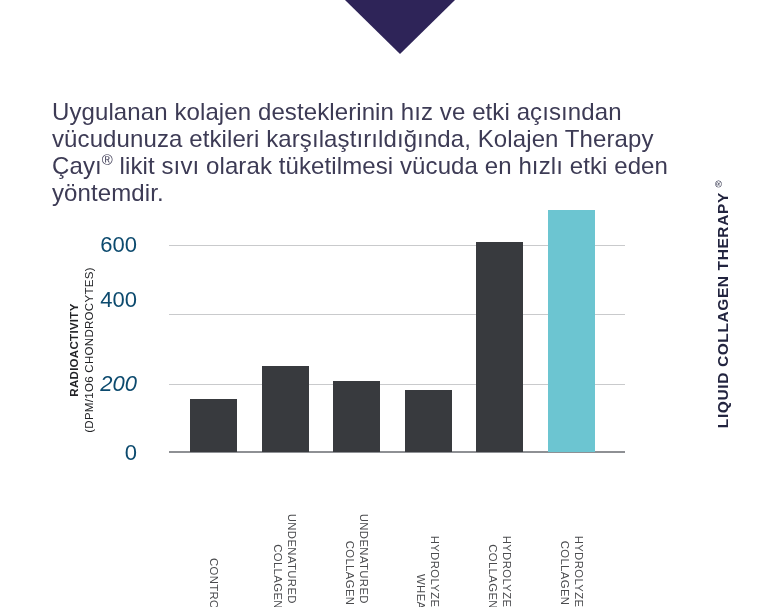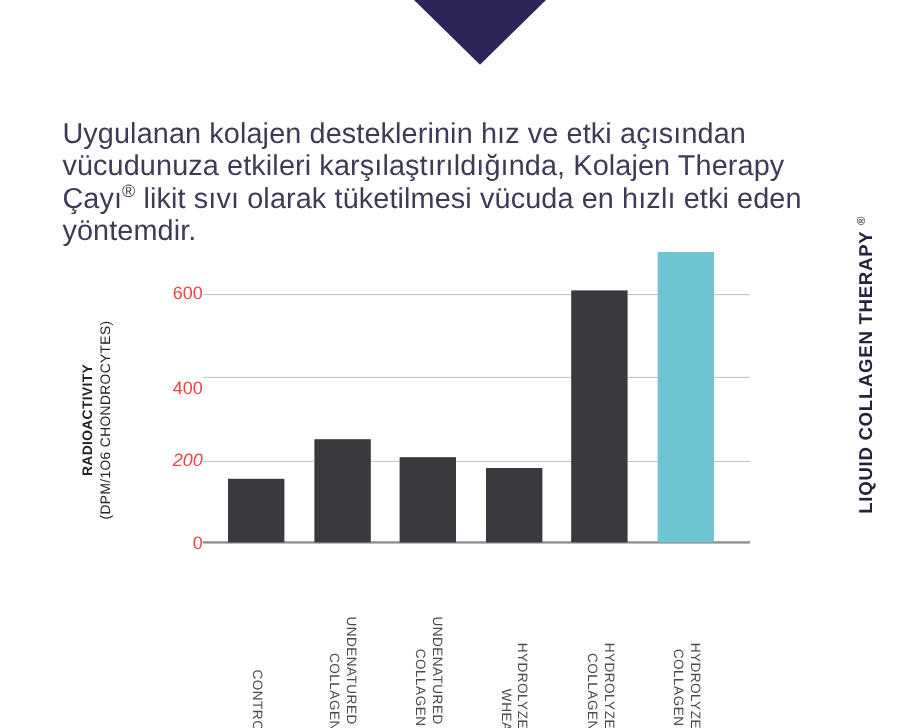--- a/index.html
+++ b/index.html
@@ -92,24 +92,24 @@
     left: 0;
     bottom: 0;
     width: 100%;
     height: 2px;
     background: #8E9094;
   }
 
   .y-tick-label {
     position: absolute;
     right: 100%;
-    margin-right: 0;
+    margin-right: 32px;
     transform: translateY(-50%);
-    font-size: 15px;
-    color: #ef4444;
+    font-size: 22px;
+    color: #0c4a6e;
     white-space: nowrap;
   }
 
   .bar {
     position: absolute;
     bottom: 1px;
     width: 47px;
     background: #383A3E;
   }
   .bar.highlight { background: #6CC5D1; }
@@ -172,21 +172,21 @@
   <div id="plot-area">
     <div id="gridlines">
         <div class="gridline" style="top: 183.685px;"></div>
         <div class="gridline" style="top: 114.37px;"></div>
         <div class="gridline" style="top: 45.0548px;"></div>
       </div>
     <div id="axis-baseline"></div>
     <div id="ytick-group">
         <div class="y-tick-label" style="top: 253px;">0</div>
         <div class="y-tick-label" style="top: 183.685px; font-style: italic;">200</div>
-        <div class="y-tick-label" style="top: 124px;">400</div>
+        <div class="y-tick-label" style="top: 100px;">400</div>
         <div class="y-tick-label" style="top: 45.0548px;">600</div>
       </div>
     <div id="bars-group">
         <div class="bar" title="CONTROL: 153" style="left: 21px; height: 53.026px; width: 47px;">
           <div class="bar-label">CONTROL</div>
         </div>
         <div class="bar" title="UNDENATURED
 COLLAGEN I: 248" style="left: 92.6px; height: 85.9507px; width: 47px;">
           <div class="bar-label">UNDENATURED D
 COLLAGEN I</div>

